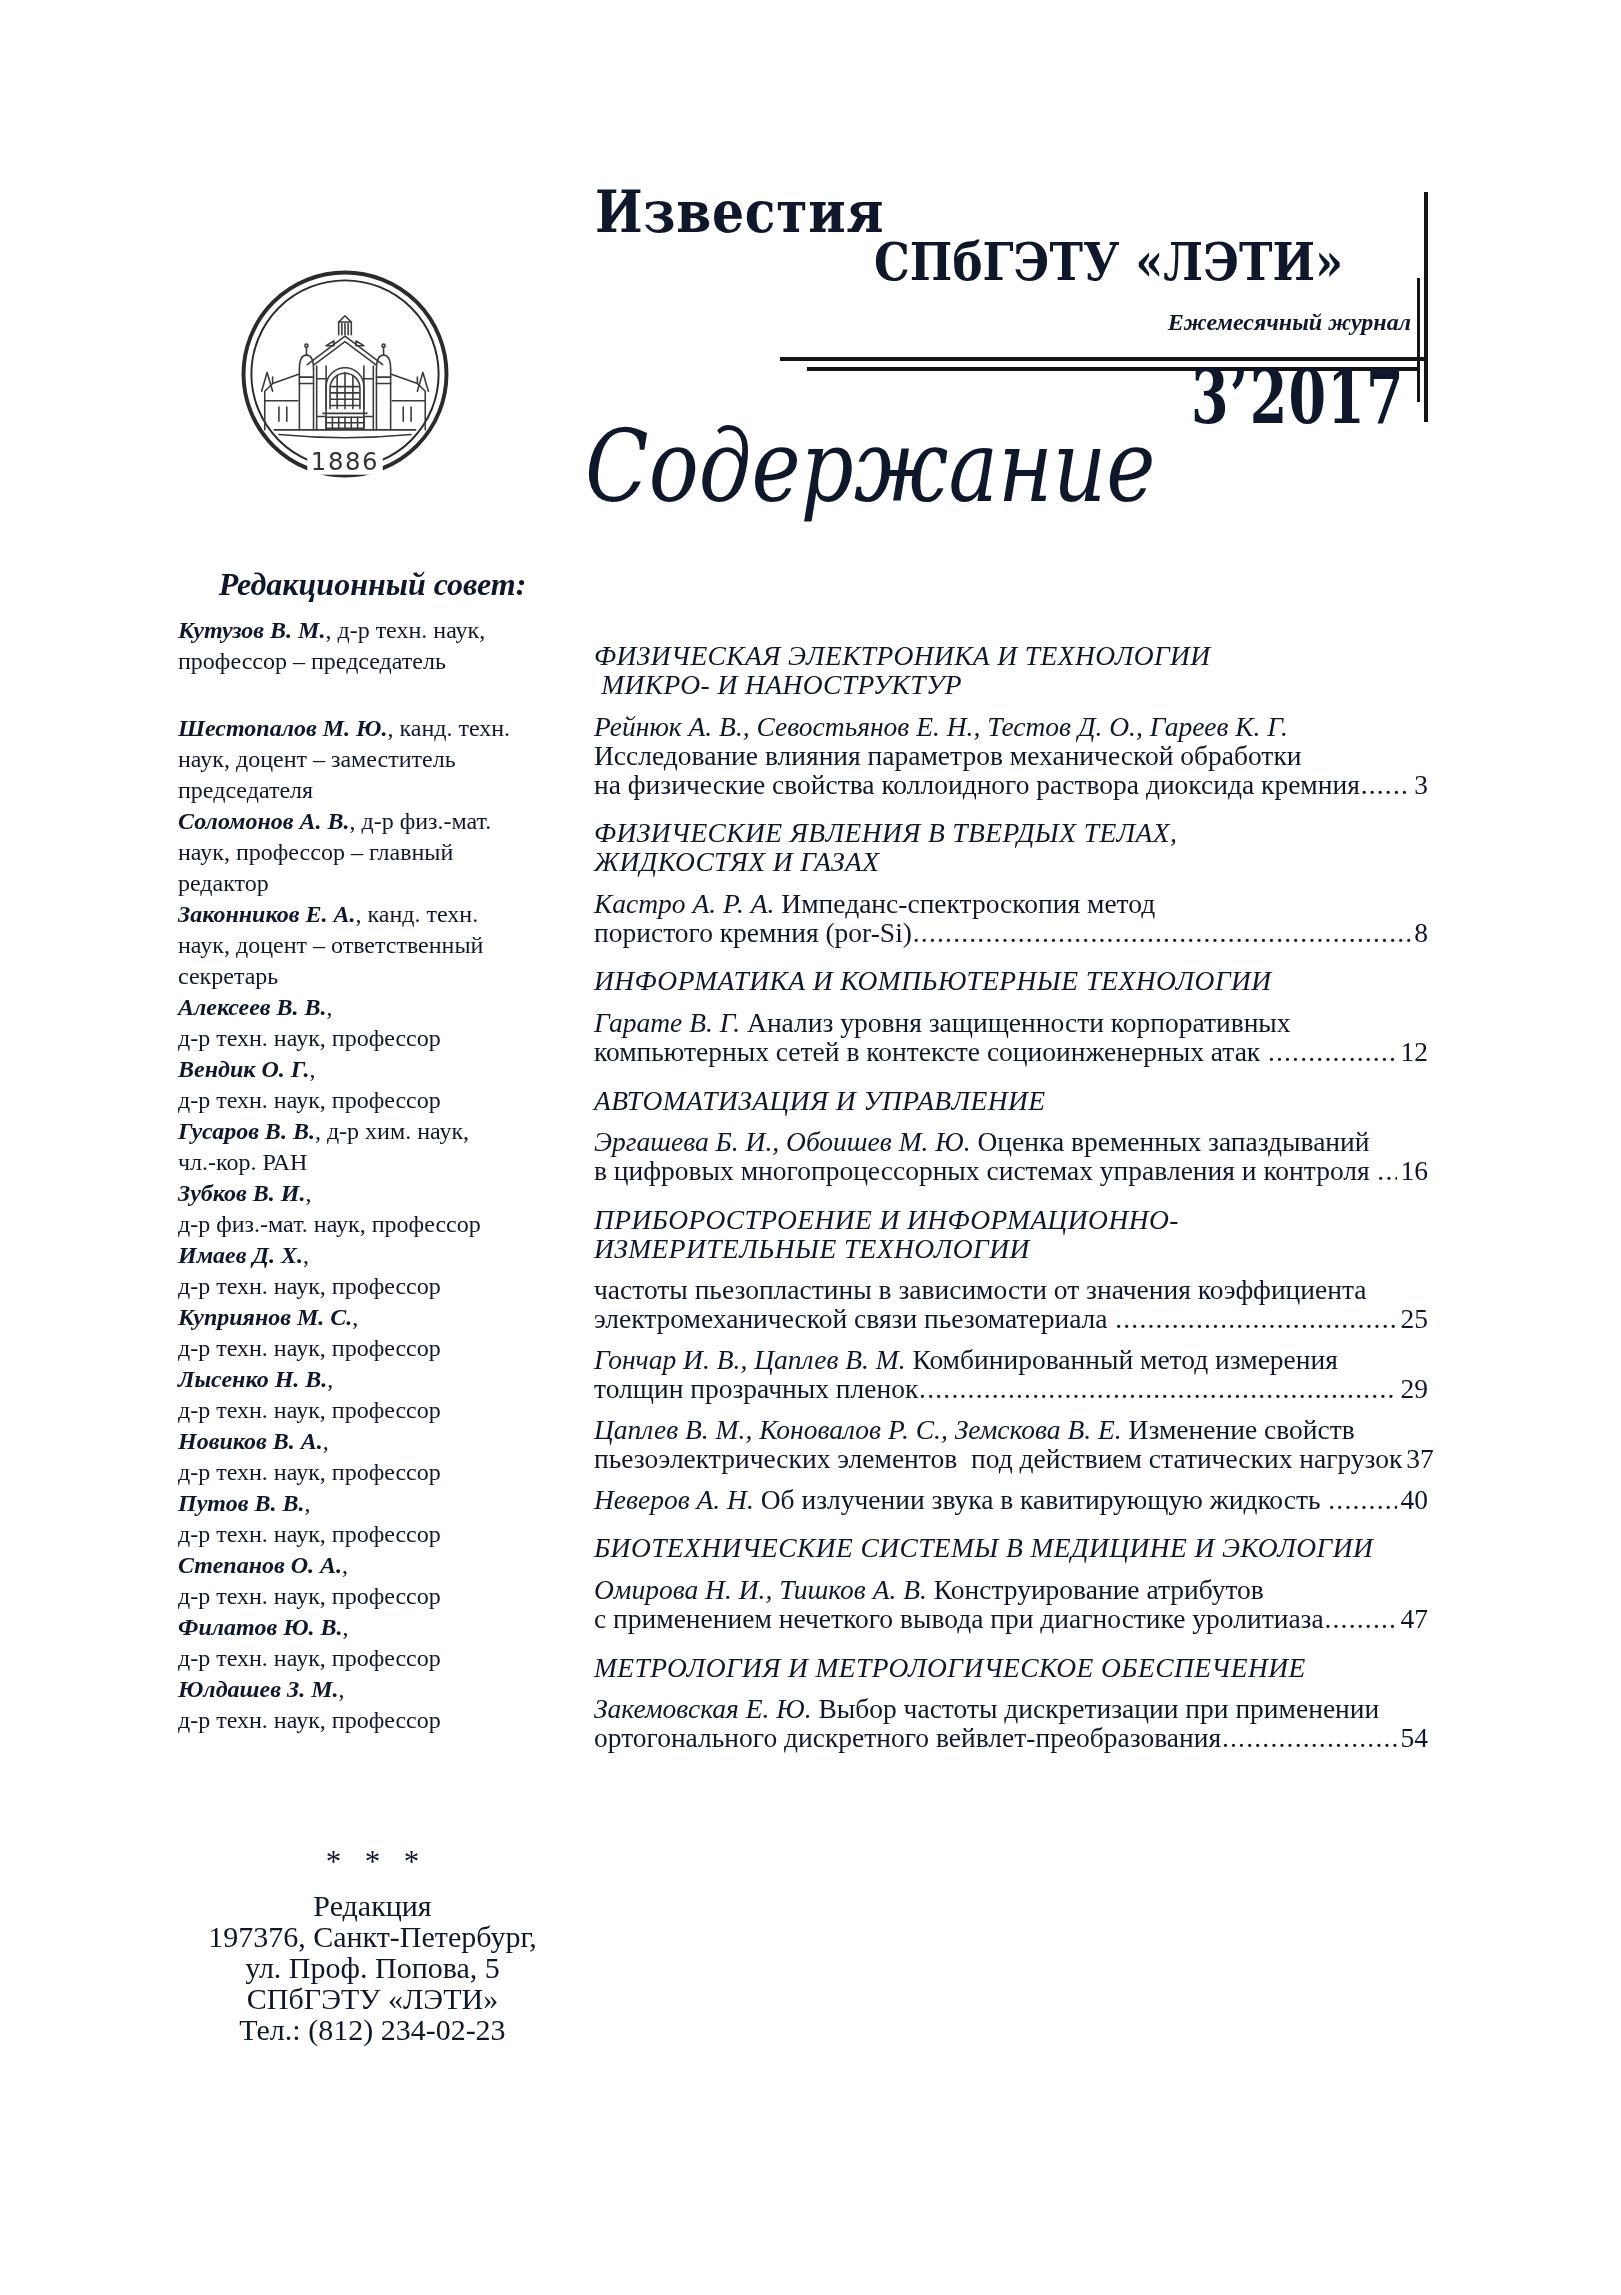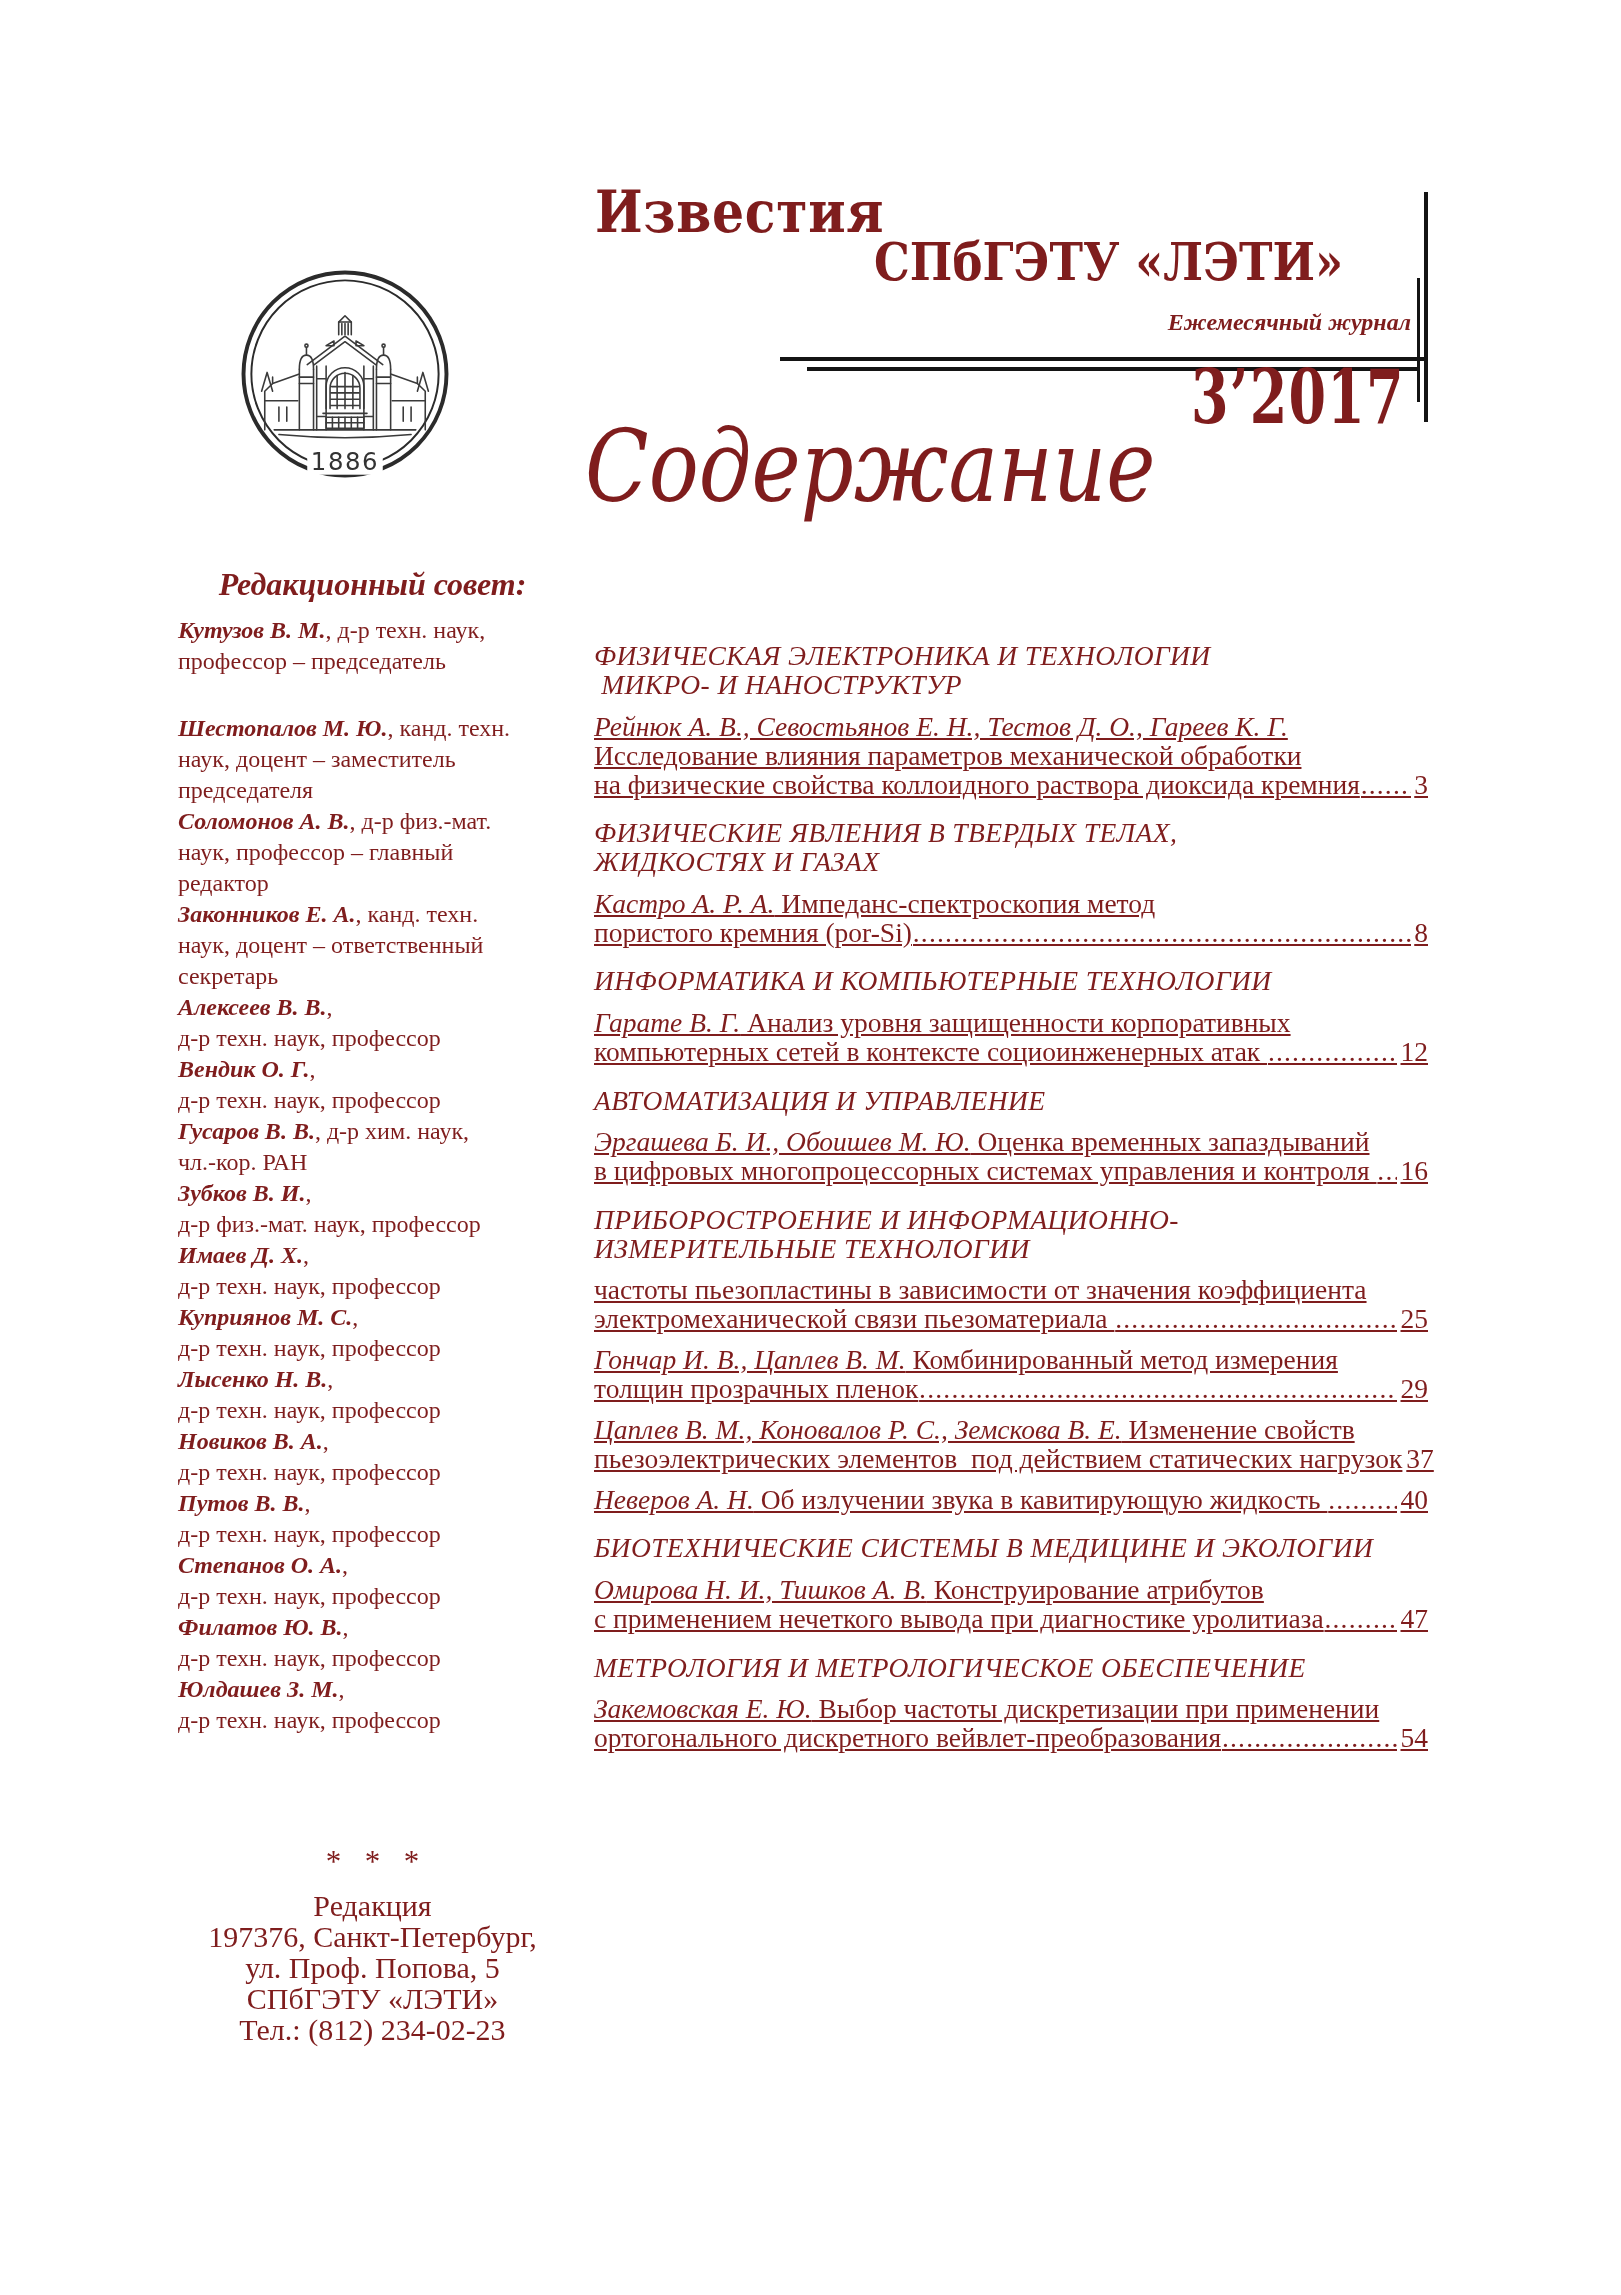--- a/index.html
+++ b/index.html
@@ -1,18 +1,18 @@
 <!DOCTYPE html>
 <html style="font-size:12.6px"><head>
 <meta charset="utf-8">
 <style>
   html,body{margin:0;padding:0;background:#ffffff;}
   .page{
     position:relative;width:1622px;height:2295px;background:#ffffff;
-    font-family:"Liberation Serif", serif;color:#7f1d1d;overflow:hidden;
+    font-family:"Liberation Serif", serif;color:#0f172a;overflow:hidden;
   }
   
   .m-title1{
     position:absolute;left:595px;top:183px;font-size:58px;font-weight:bold;
     line-height:1;letter-spacing:0.8px;transform:scaleX(.87);transform-origin:left top;
     font-family:"DejaVu Serif", serif;white-space:nowrap;
   }
   .m-title2{
     position:absolute;left:874px;top:235px;font-size:53px;font-weight:bold;
     line-height:1;transform:scaleX(.85);transform-origin:left top;
@@ -57,21 +57,21 @@
     font-size:30px;line-height:31px;
   }
   .stars{font-size:31px;letter-spacing:7.9px;padding-left:7.9px;margin-bottom:12.6px;}
   
   .toc{position:absolute;left:594px;top:641px;width:834px;font-size:27.5px;line-height:29px;}
   .toc-heading{
     font-weight:normal;font-style:italic;font-size:27.5px;line-height:29px;
     margin:19.6px 0 12.6px 0;white-space:pre-wrap;letter-spacing:0.4px;
   }
   .toc-heading:first-child{margin-top:0;}
-  .toc-entry{margin-bottom:11.8px;text-decoration:underline;}
+  .toc-entry{margin-bottom:11.8px;}
   .toc-line{white-space:pre-wrap;}
   .toc-line .au{font-style:italic;}
   .lead-line{display:flex;align-items:baseline;}
   .lead-line .txt{white-space:pre;flex:0 0 auto;}
   .leader{
     flex:1 1 auto;overflow:hidden;white-space:nowrap;letter-spacing:1.2px;
     margin:0 3.1px 0 0.8px;
   }
   .pg{white-space:pre;flex:0 0 auto;}
 </style>

